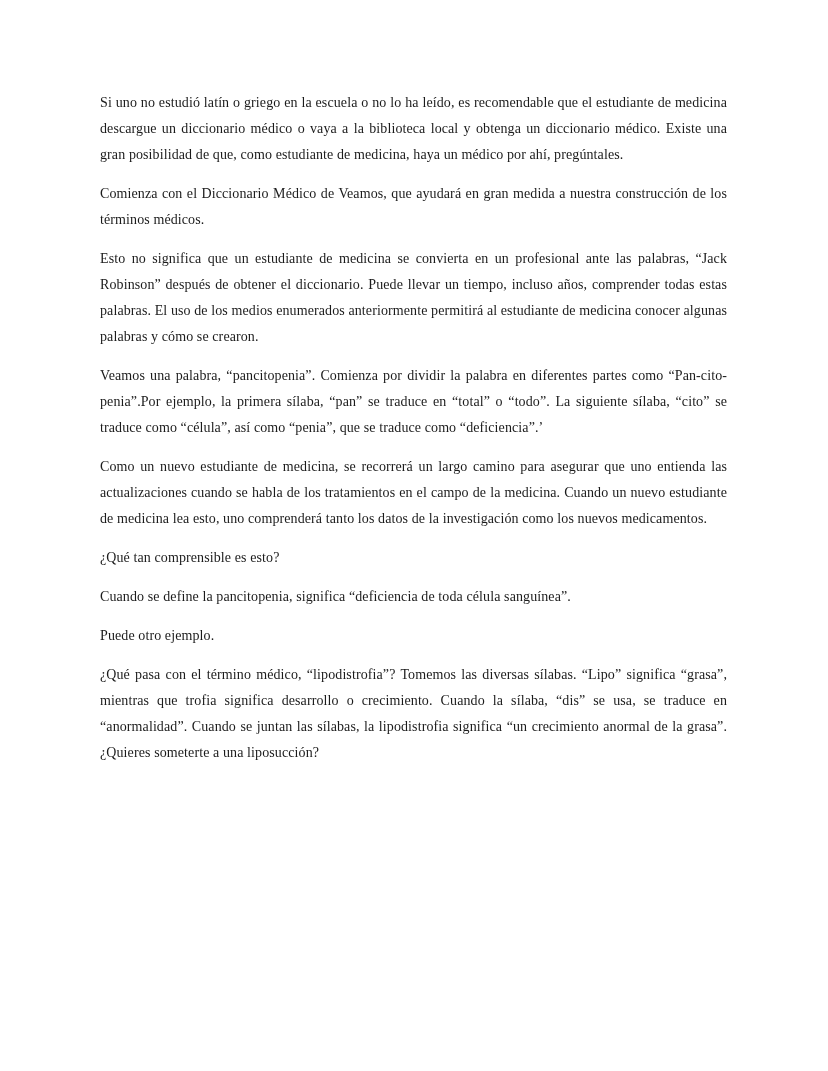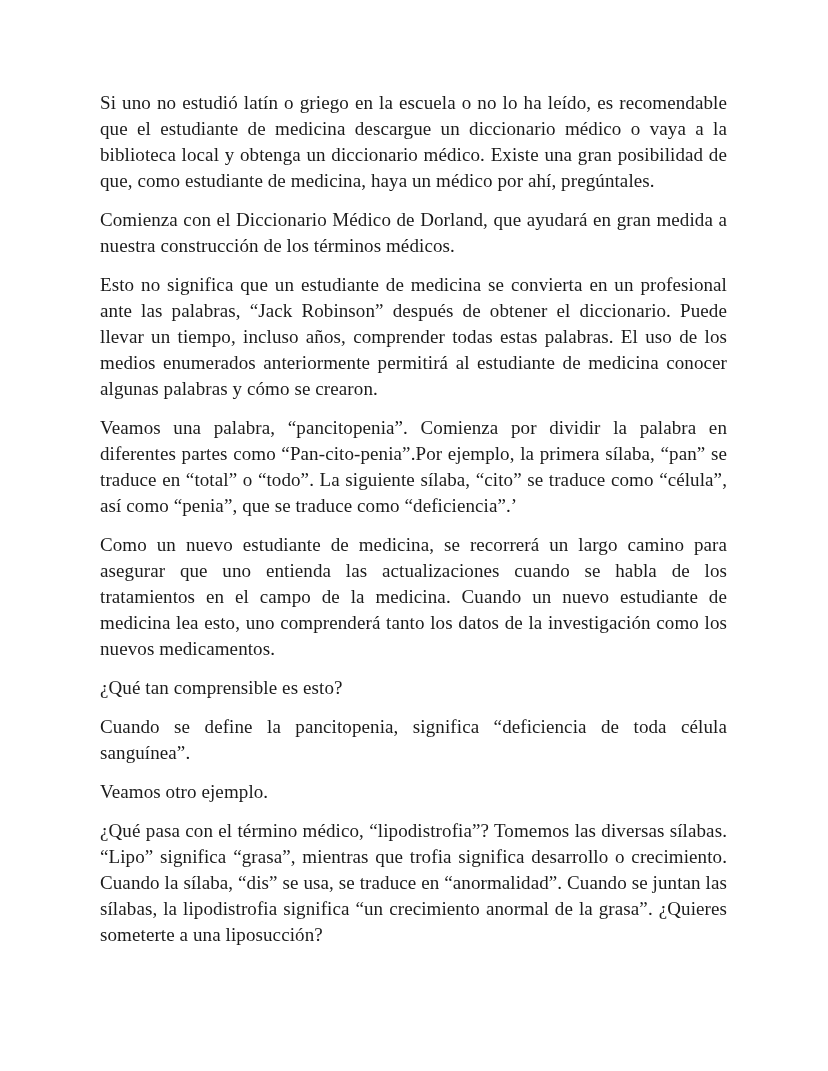--- a/index.html
+++ b/index.html
@@ -16,35 +16,35 @@
     font-family: "Liberation Serif", "DejaVu Serif", serif;
   }
   .text-block {
     position: absolute;
     left: 100px;
     top: 90px;
     width: 627px;
   }
   .text-block p {
     margin: 0 0 13px 0;
-    font-size: 19px;
+    font-size: 14px;
     line-height: 26px;
     text-align: justify;
     color: #1b1b1b;
     letter-spacing: 0.1px;
   }
 </style>
 </head>
 <body>
 
 <div class="page">
   <div class="text-block">
     <p>Si uno no estudió latín o griego en la escuela o no lo ha leído, es recomendable que el estudiante de medicina descargue un diccionario médico o vaya a la biblioteca local y obtenga un diccionario médico. Existe una gran posibilidad de que, como estudiante de medicina, haya un médico por ahí, pregúntales.</p>
-    <p>Comienza con el Diccionario Médico de Dorland, que ayudará en gran medida a nuestra construcción de los términos médicos.</p>
+    <p>Comienza con el Diccionario Médico de Veamos, que ayudará en gran medida a nuestra construcción de los términos médicos.</p>
     <p>Esto no significa que un estudiante de medicina se convierta en un profesional ante las palabras, “Jack Robinson” después de obtener el diccionario. Puede llevar un tiempo, incluso años, comprender todas estas palabras. El uso de los medios enumerados anteriormente permitirá al estudiante de medicina conocer algunas palabras y cómo se crearon.</p>
     <p>Veamos una palabra, “pancitopenia”. Comienza por dividir la palabra en diferentes partes como “Pan-cito-penia”.Por ejemplo, la primera sílaba, “pan” se traduce en “total” o “todo”. La siguiente sílaba, “cito” se traduce como “célula”, así como “penia”, que se traduce como “deficiencia”.’</p>
     <p>Como un nuevo estudiante de medicina, se recorrerá un largo camino para asegurar que uno entienda las actualizaciones cuando se habla de los tratamientos en el campo de la medicina. Cuando un nuevo estudiante de medicina lea esto, uno comprenderá tanto los datos de la investigación como los nuevos medicamentos.</p>
     <p>¿Qué tan comprensible es esto?</p>
     <p>Cuando se define la pancitopenia, significa “deficiencia de toda célula sanguínea”.</p>
-    <p>Veamos otro ejemplo.</p>
+    <p>Puede otro ejemplo.</p>
     <p>¿Qué pasa con el término médico, “lipodistrofia”? Tomemos las diversas sílabas. “Lipo” significa “grasa”, mientras que trofia significa desarrollo o crecimiento. Cuando la sílaba, “dis” se usa, se traduce en “anormalidad”. Cuando se juntan las sílabas, la lipodistrofia significa “un crecimiento anormal de la grasa”. ¿Quieres someterte a una liposucción?</p>
   </div>
 </div>
 
 </body></html>

